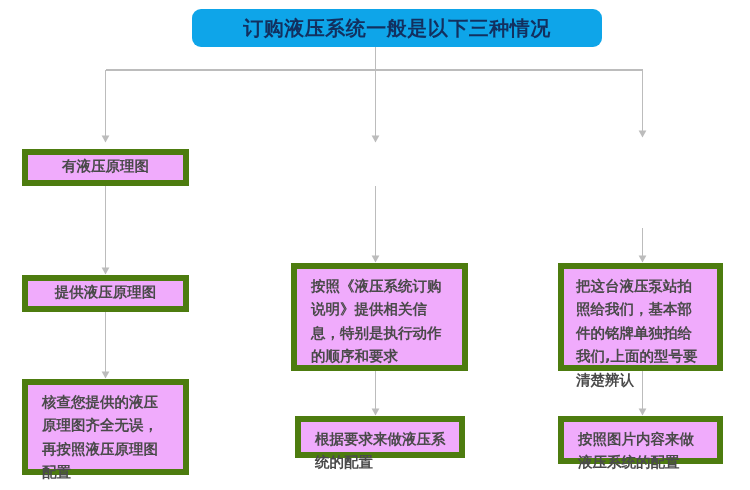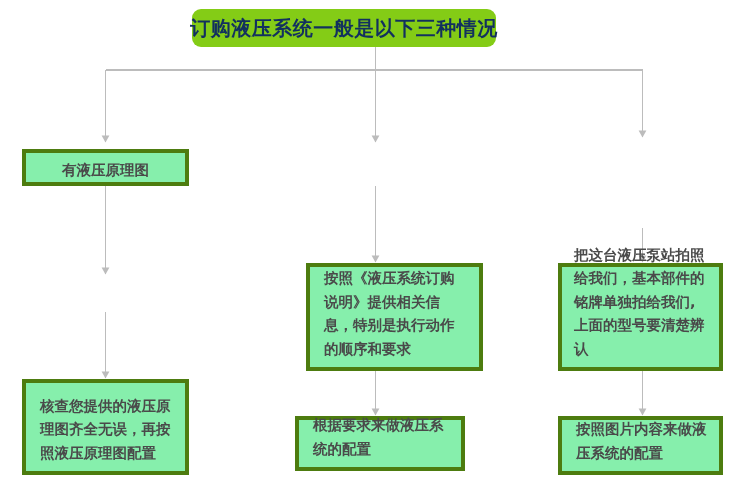--- a/index.html
+++ b/index.html
@@ -22,24 +22,24 @@
     top: 0;
     width: 750px;
     height: 490px;
   }
 
   
   .banner {
     position: absolute;
     left: 192px;
     top: 9px;
-    width: 304px;
+    width: 410px;
     height: 38px;
     border-radius: 9px;
-    background: #84cc16;
+    background: #0ea5e9;
     box-sizing: border-box;
     display: flex;
     align-items: center;
     justify-content: center;
   }
   .banner-text {
     color: #12305f;
     font-size: 20px;
     font-weight: bold;
     letter-spacing: 0.5px;
@@ -54,24 +54,24 @@
     top: 0;
     width: 750px;
     height: 490px;
     pointer-events: none;
   }
 
   
   .node {
     position: absolute;
     box-sizing: border-box;
-    border: 4px solid #4d7c0f;
-    background: #86efac;
+    border: 6px solid #4d7c0f;
+    background: #f0abfc;
     display: flex;
-    align-items: flex-end;
+    align-items: flex-start;
   }
   .node-text {
     color: #4a4a4a;
     font-size: 14.5px;
     font-weight: bold;
     line-height: 1.62;
     width: 100%;
   }
   .node.center .node-text {
     text-align: center;
@@ -116,36 +116,39 @@
 
       <path d="M642.5,228 L642.5,262" marker-end="url(#arrowhead)"></path>
       <path d="M642.5,371 L642.5,415" marker-end="url(#arrowhead)"></path>
     </g>
   </svg>
 
   <div class="node center" style="left:22px; top:149px; width:167px; height:37px;">
     <span class="node-text">有液压原理图</span>
   </div>
 
+  <div class="node center" style="left:22px; top:275px; width:167px; height:37px;">
+    <span class="node-text">提供液压原理图</span>
+  </div>
 
   <div class="node left-align" style="left:22px; top:379px; width:167px; height:96px;">
     <span class="node-text">核查您提供的液压原理图齐全无误，再按照液压原理图配置</span>
   </div>
 
 
-  <div class="node left-align" style="left:291px; top:263px; width:177px; height:108px;margin-left:15px;">
+  <div class="node left-align" style="left:291px; top:263px; width:177px; height:108px;">
     <span class="node-text">按照《液压系统订购说明》提供相关信息，特别是执行动作的顺序和要求</span>
   </div>
 
-  <div class="node left-align" style="left:295px; top:416px; width:170px; height:55px;">
+  <div class="node left-align" style="left:295px; top:416px; width:170px; height:42px;">
     <span class="node-text">根据要求来做液压系统的配置</span>
   </div>
 
 
   <div class="node left-align" style="left:558px; top:263px; width:165px; height:108px;padding-left:12px;">
     <span class="node-text">把这台液压泵站拍照给我们，基本部件的铭牌单独拍给我们,上面的型号要清楚辨认</span>
   </div>
 
-  <div class="node left-align" style="left:558px; top:416px; width:165px; height:59px;">
+  <div class="node left-align" style="left:558px; top:416px; width:165px; height:48px;">
     <span class="node-text">按照图片内容来做液压系统的配置</span>
   </div>
 
 </div>
 
 </body></html>

